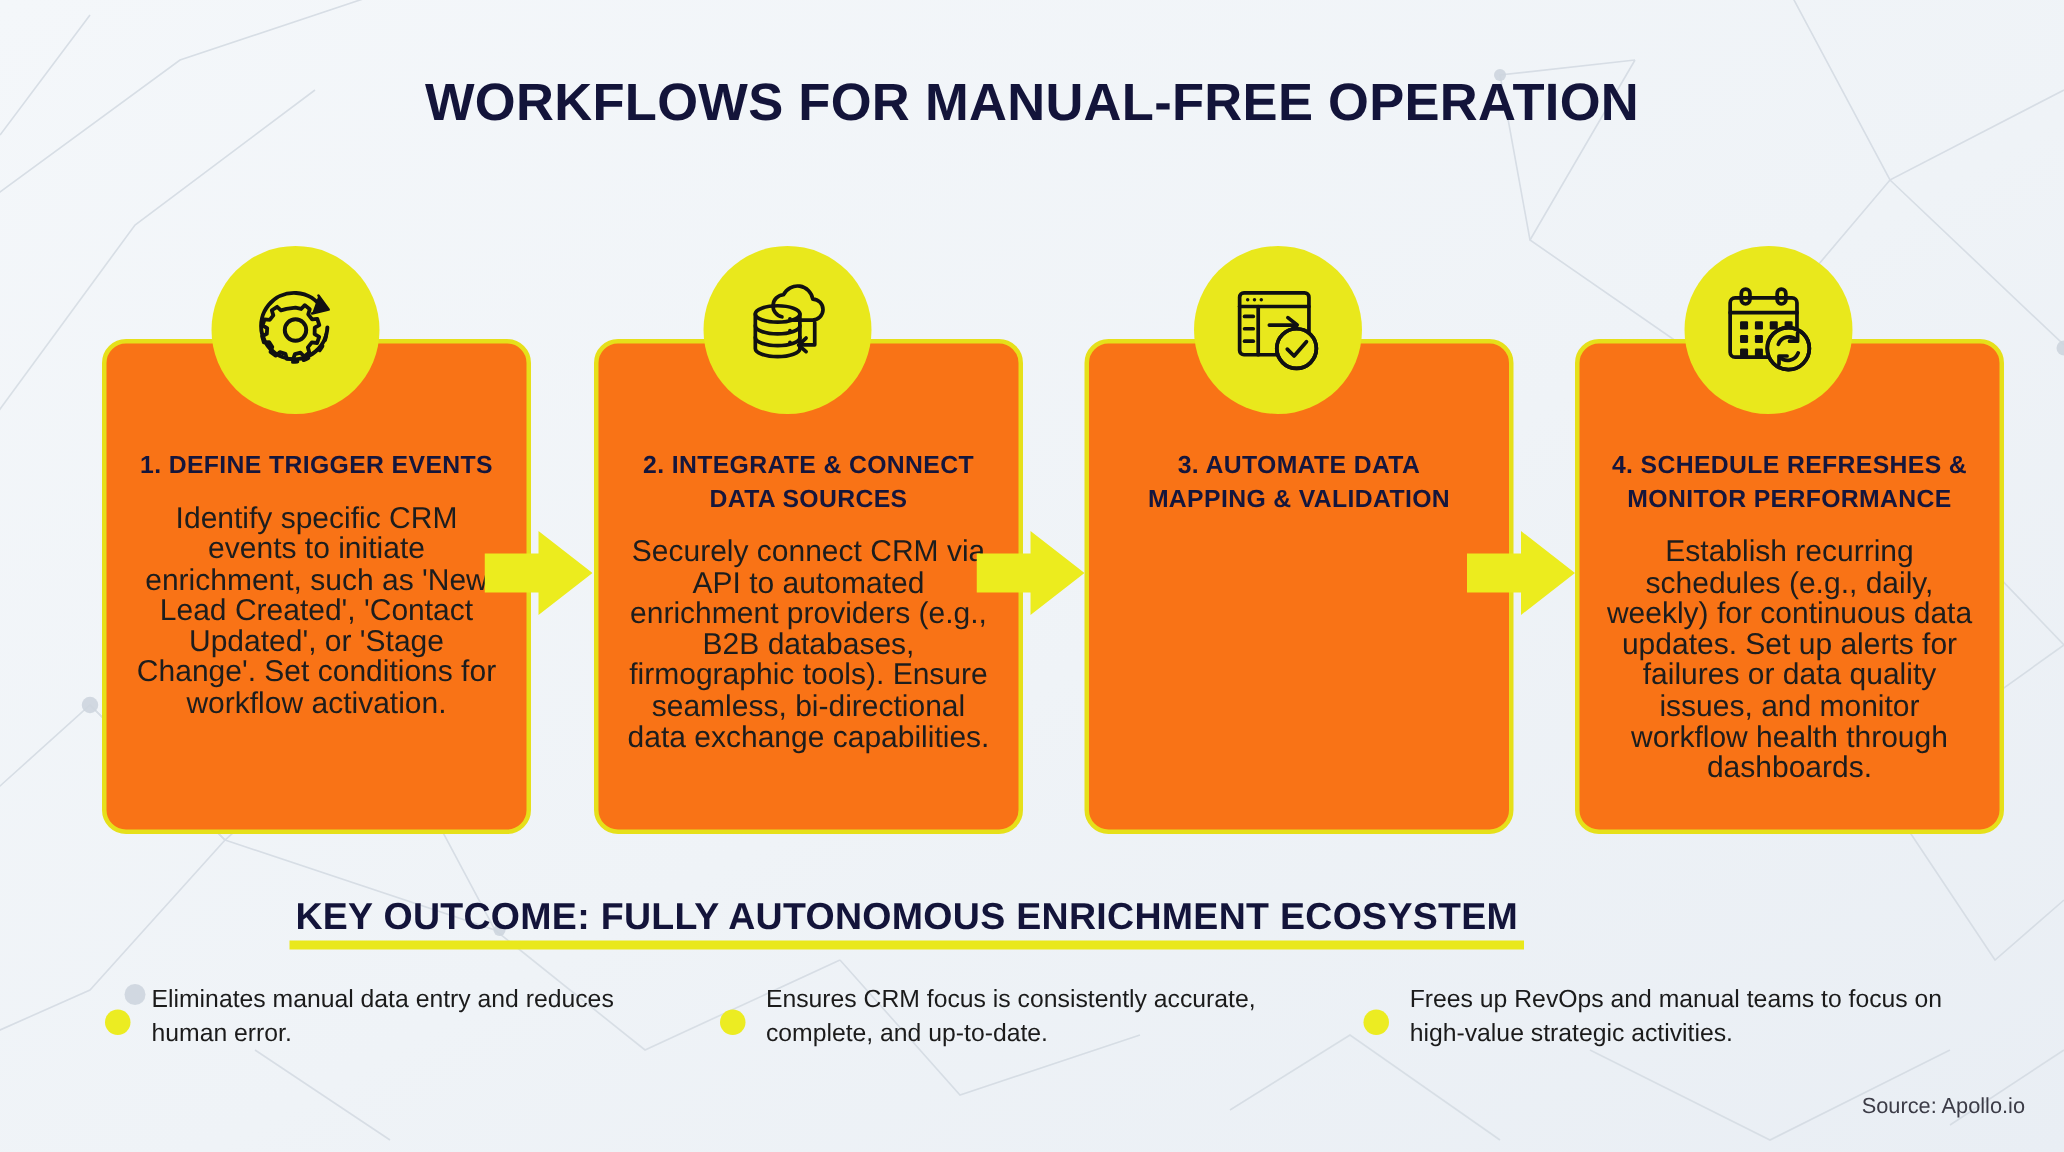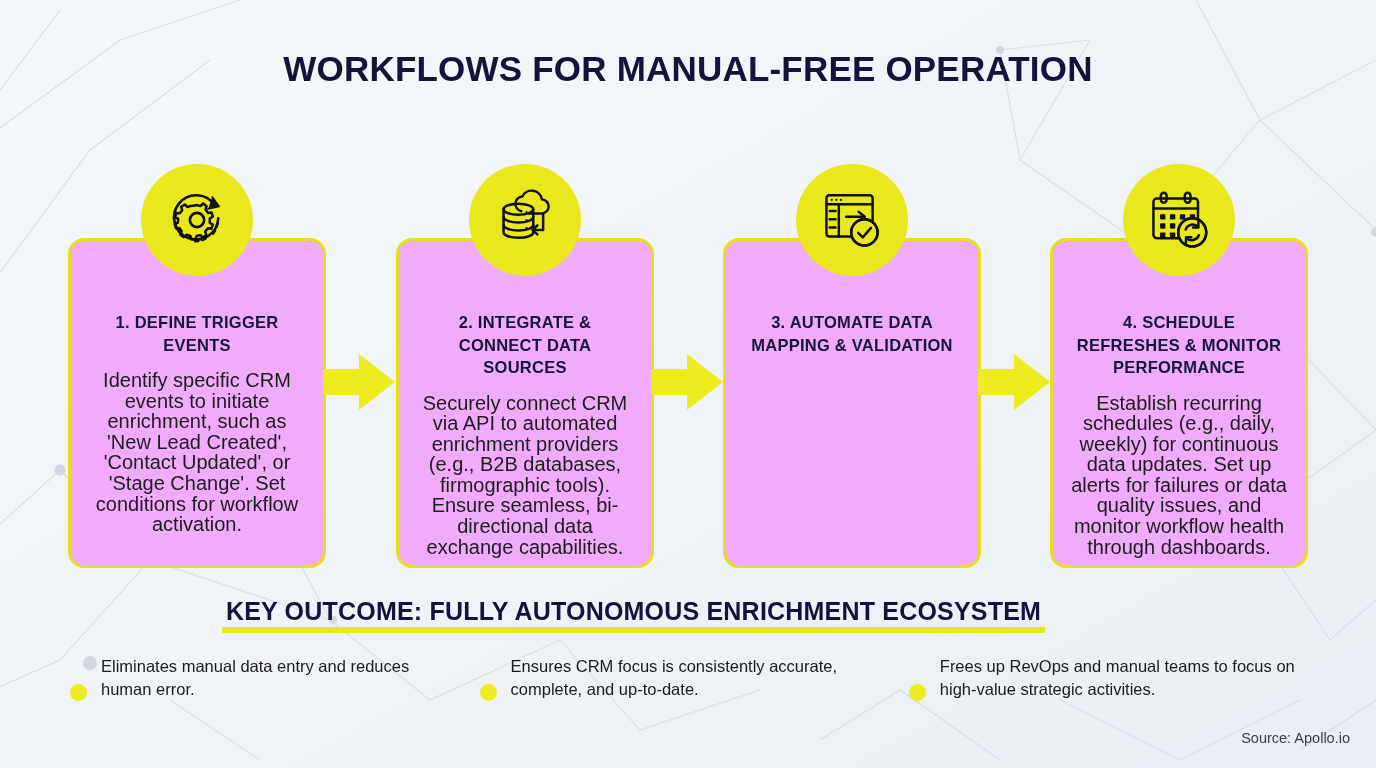--- a/index.html
+++ b/index.html
@@ -21,24 +21,24 @@
     font-weight:bold;
     font-size:35px;
     line-height:41px;
     letter-spacing:0.2px;
   }
   .title .ln { display:block; }
 
   
   .card {
     position:absolute;
-    top:238px;
-    width:258px;
+    top:226px;
+    width:286px;
     height:330px;
-    background:#f0abfc;
+    background:#f97316;
     border:3px solid #e6e01a;
     border-radius:16px;
     z-index:3;
   }
   .card.c1 { left:68px; }
   .card.c2 { left:396px; }
   .card.c3 { left:723px; }
   .card.c4 { left:1050px; }
 
   .card-inner {
@@ -89,21 +89,20 @@
   .arrow.a1 { left:323px; }
   .arrow.a2 { left:651px; }
   .arrow.a3 { left:978px; }
   .arrow svg { display:block; }
 
   
   .outcome-wrap {
     position:absolute;
     top:596px; left:0; width:1209px;
     text-align:center;
-    margin-left:29px;
   }
   .outcome {
     display:inline-block;
     position:relative;
     color:#13143a;
     font-weight:bold;
     font-size:25px;
     line-height:30px;
     letter-spacing:0.2px;
     padding-bottom:4px;
@@ -118,21 +117,21 @@
   
   .benefits {
     position:absolute;
     top:655px; left:70px;
     width:1250px;
     display:flex;
     gap:18px;
   }
   .benefit {
     display:flex;
-    align-items:flex-end;
+    align-items:center;
     gap:14px;
     width:33.33%;
   }
   .benefit.b1 { width:400px; }
   .benefit.b2 { width:420px; }
   .benefit.b3 { width:420px; }
   .dot {
     flex:0 0 auto;
     width:17px; height:17px;
     border-radius:50%;

